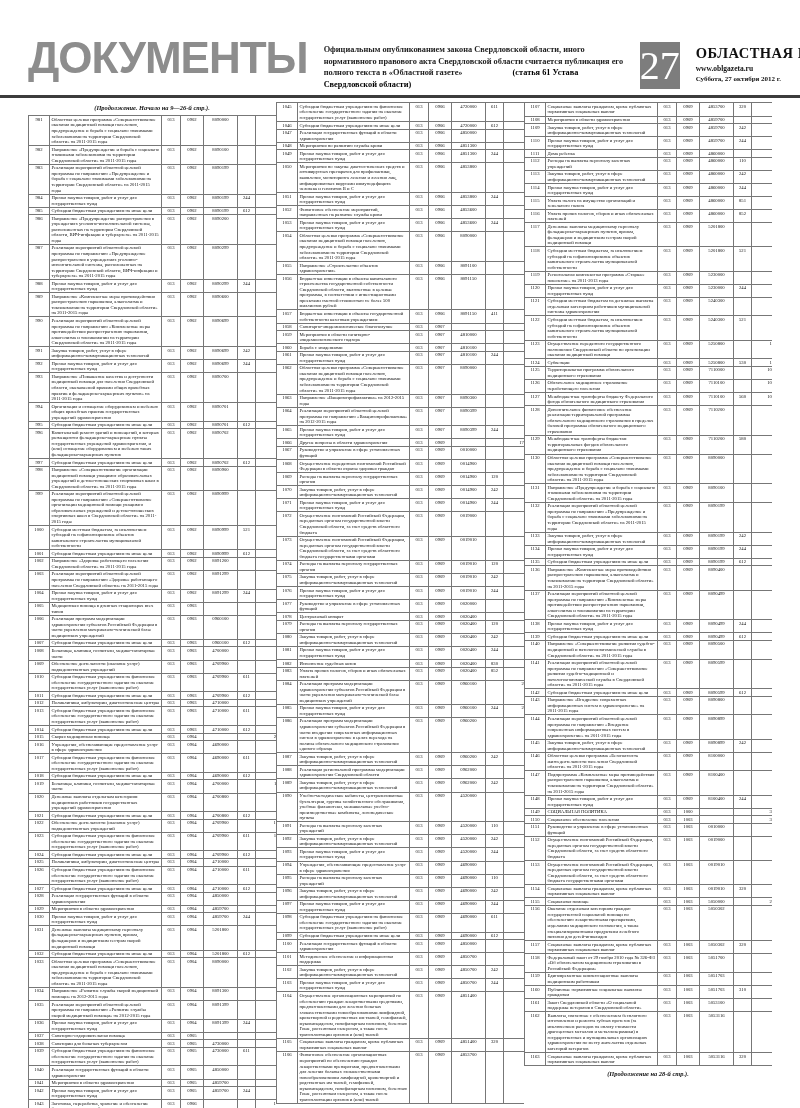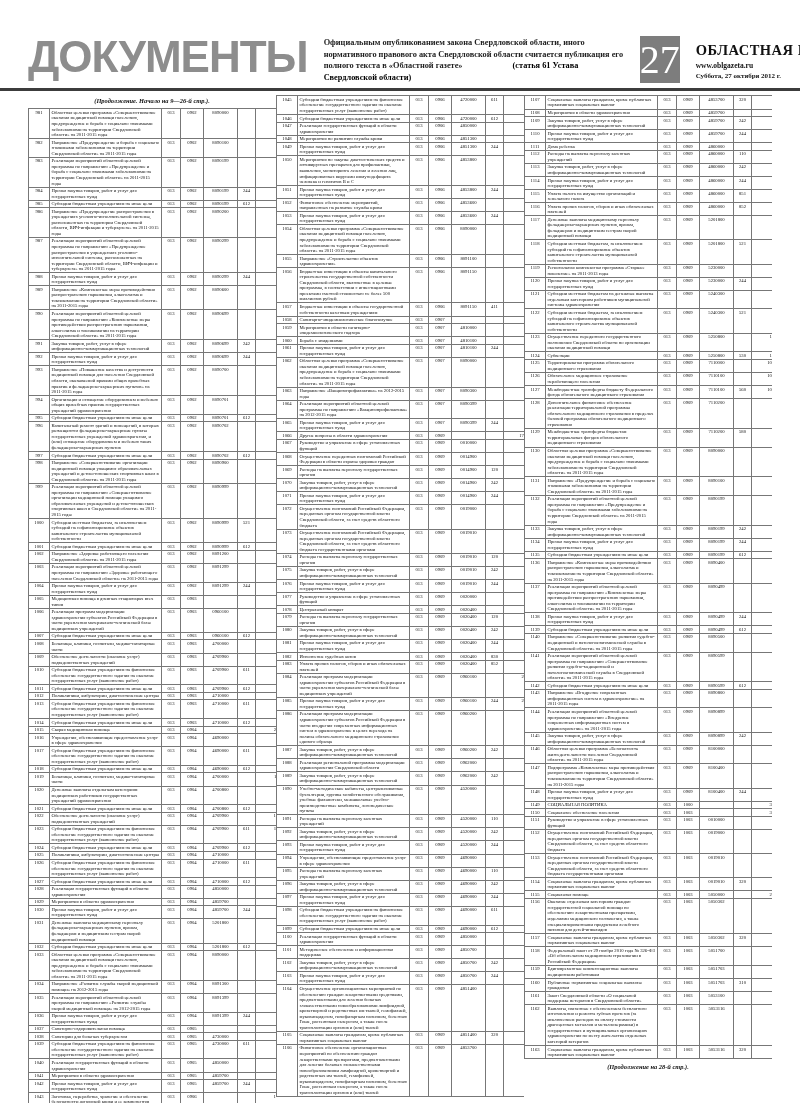--- a/index.html
+++ b/index.html
@@ -1,19 +1,19 @@
 <!DOCTYPE html>
 <html lang="ru"><head>
 <meta charset="utf-8">
 <style>
   html,body{margin:0;padding:0;background:#ffffff;}
   .page{position:relative;width:800px;height:1108px;background:#fff;overflow:hidden;
         font-family:"Liberation Serif",serif;color:#111;}
   
-  .hdr{display:flex;align-items:center;padding:30px 28px 0 28px;gap:16px;}
+  .hdr{display:flex;align-items:flex-start;padding:30px 28px 0 28px;gap:16px;margin-top:7px;}
   .masthead{font-family:"Liberation Sans",sans-serif;font-weight:bold;font-size:44px;
             line-height:.95;color:#8d8d8d;letter-spacing:-1px;flex:0 0 auto;}
   .legal-note{flex:0 0 300px;font-size:8.3px;font-weight:bold;line-height:1.4;
               color:#222;padding-top:7px;}
   .legal-note .strong{color:#000;font-weight:900;padding-left:48px;}
   .page-badge{flex:0 0 auto;width:40px;height:47px;background:#7d7d7d;color:#fff;
               display:flex;align-items:center;justify-content:center;
               font-size:40px;font-family:"Liberation Serif",serif;margin-top:5px;}
   .paper-info{flex:0 0 auto;padding-top:8px;}
   .paper-title{font-size:14.5px;font-weight:bold;letter-spacing:.5px;}

